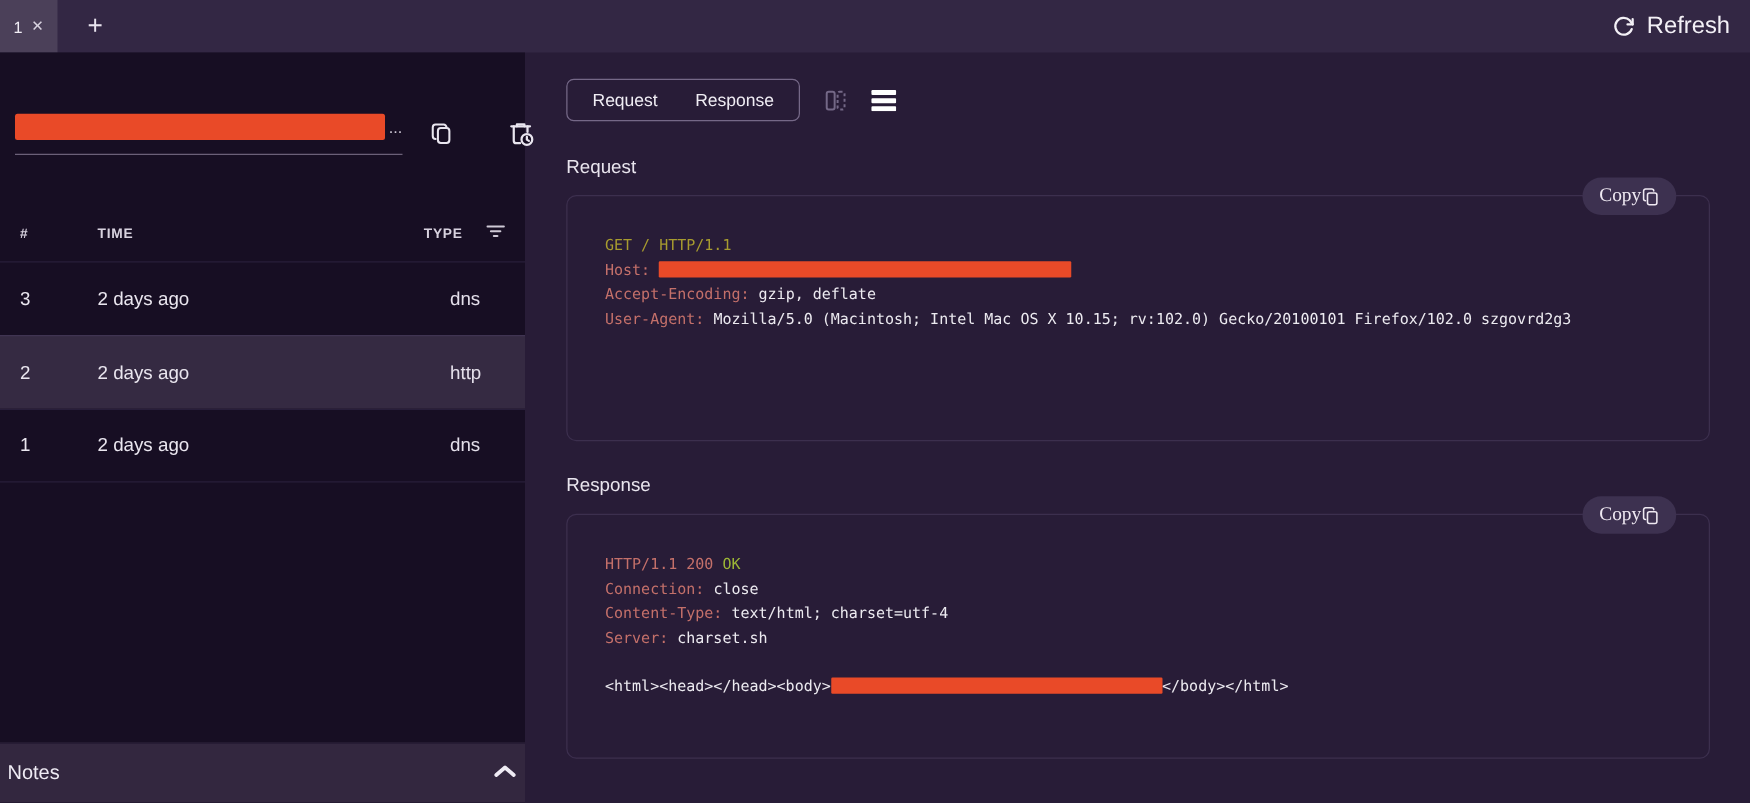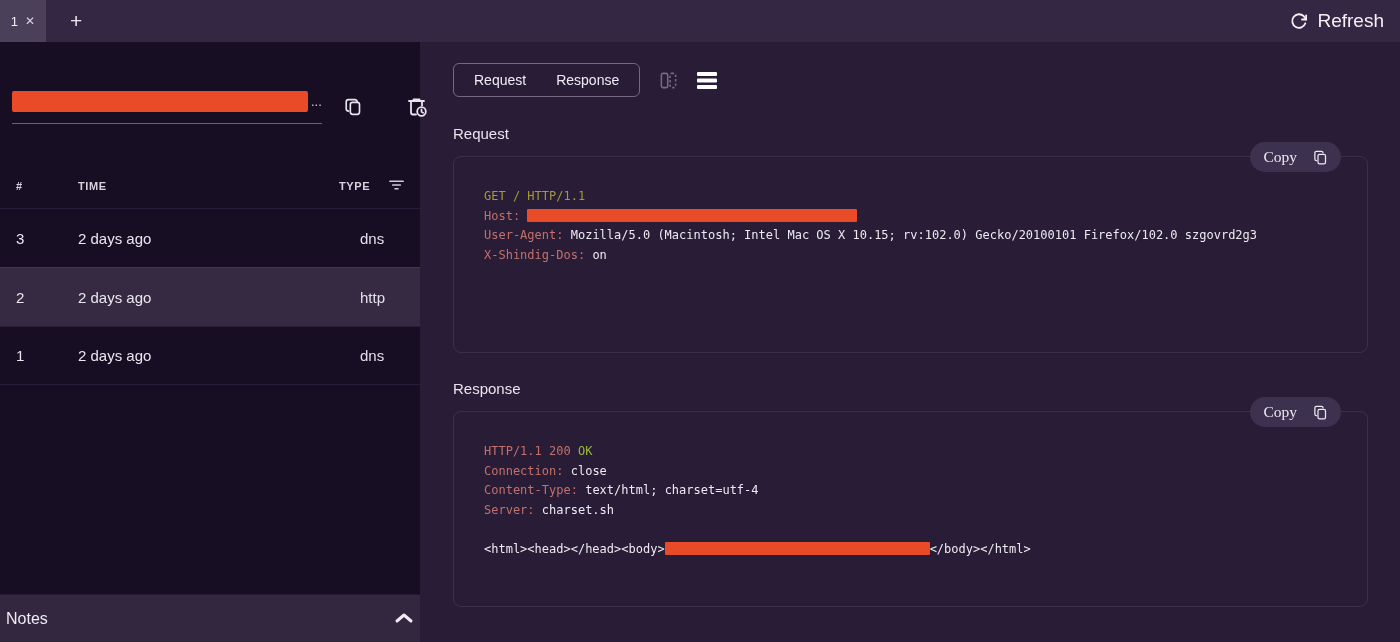--- a/index.html
+++ b/index.html
@@ -63,21 +63,21 @@
   .ip-redact { width:122px; height:20px; }
   .underlined { border-bottom:1px solid #8d8399; padding-bottom:3px; }
 
   .panel-title { font-size:15px; color:#e9e5ee; margin:27px 0 14px 0; }
   .panel-box { position:relative; border:1px solid #3c2f4e; border-radius:8px;
                padding:30px 30px; height:197px; }
   .panel-box.resp { height:196px; }
   .copy-btn { position:absolute; top:-15px; right:26px; height:30px; background:#3d3150;
               border:none; border-radius:15px; padding:0 13px; color:#efe9f2;
               font-family:"Liberation Serif",serif; font-size:15.5px; display:flex;
-              align-items:center; gap:16px; cursor:pointer; }
+              align-items:center; gap:0; cursor:pointer; }
   .copy-btn svg { display:block; }
 
   .code { font-family:"DejaVu Sans Mono",monospace; font-size:12px; line-height:19.5px; }
   .code-line { white-space:pre; }
   .c-key    { color:#c4706a; }
   .c-val    { color:#eceaf0; }
   .c-status { color:#a79b2f; }
   .c-ok     { color:#9cb636; }
   .inline-redact { height:13px; vertical-align:middle; position:relative; top:-1px; border-radius:1px; }
 </style>
@@ -209,22 +209,22 @@
             <span>
               <svg width="15" height="17" viewBox="0 0 24 24" fill="none" stroke="currentColor" stroke-width="2" stroke-linecap="round" stroke-linejoin="round">
                 <rect x="8" y="7" width="12" height="15" rx="2.5"></rect>
                 <path d="M5.5 17 a2.5 2.5 0 0 1-2.5-2.5 V4.5 A2.5 2.5 0 0 1 5.5 2 h8 a2.5 2.5 0 0 1 2.5 2.5"></path>
               </svg>
             </span>
           </button>
           <div class="code" id="req-code">
               <div class="code-line"><span class="c-status">GET / HTTP/1.1</span></div>
               <div class="code-line"><span class="c-key">Host: </span><span class="redact inline-redact" style="width: 330px;"></span></div>
+              <div class="code-line"><span class="c-key">Accept-Encoding: </span><span class="c-val">gzip, deflate</span></div>
               <div class="code-line"><span class="c-key">User-Agent: </span><span class="c-val">Mozilla/5.0 (Macintosh; Intel Mac OS X 10.15; rv:102.0) Gecko/20100101 Firefox/102.0 szgovrd2g3</span></div>
-              <div class="code-line"><span class="c-key">X-Shindig-Dos: </span><span class="c-val">on</span></div>
             </div>
         </div>
       </section>
 
       <section class="panel">
         <div class="panel-title">Response</div>
         <div class="panel-box resp">
           <button class="copy-btn">
             <span>Copy</span>
             <span>

